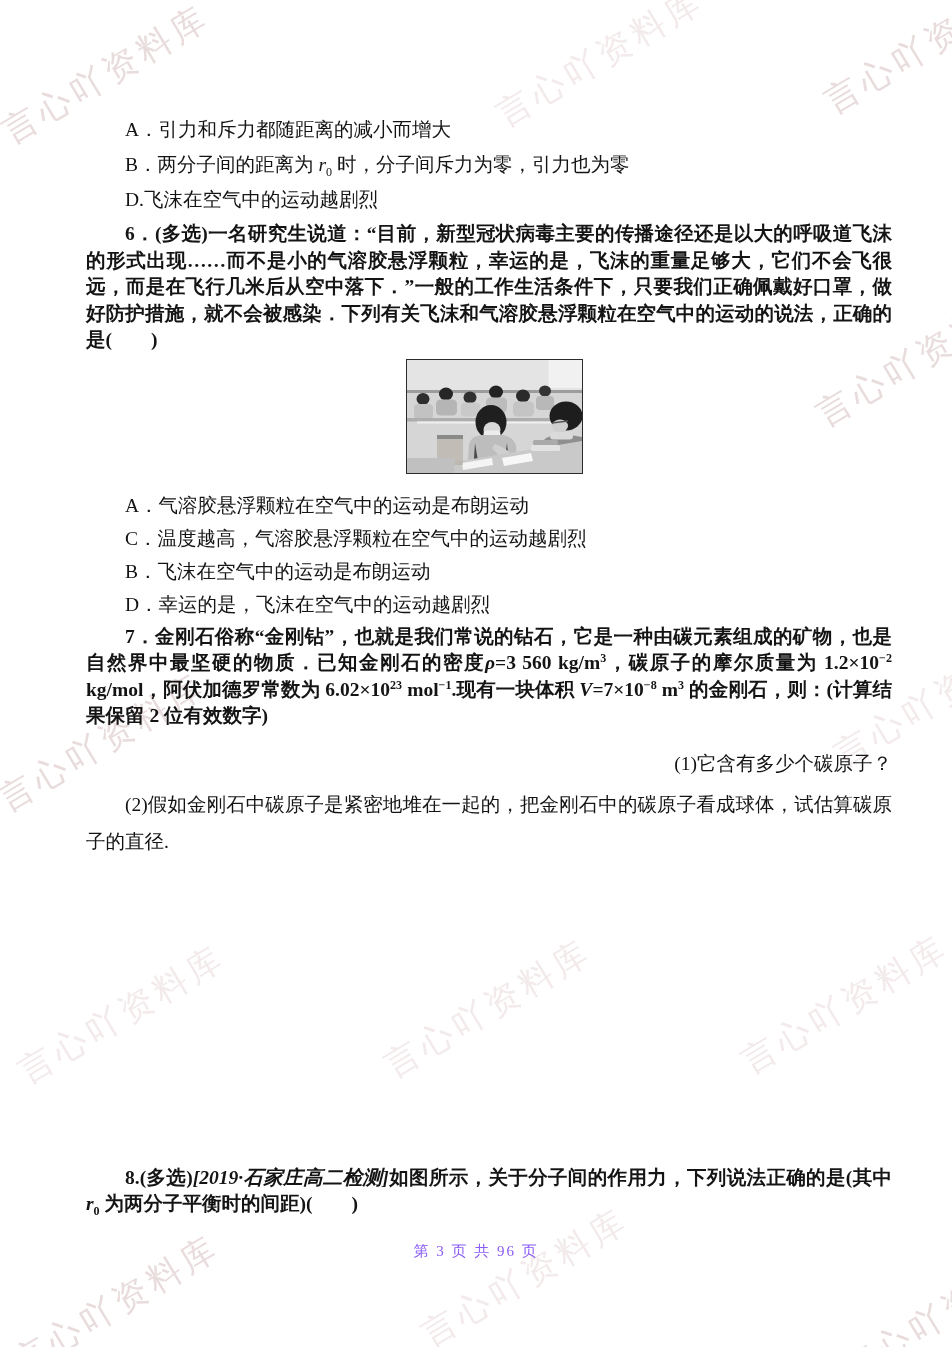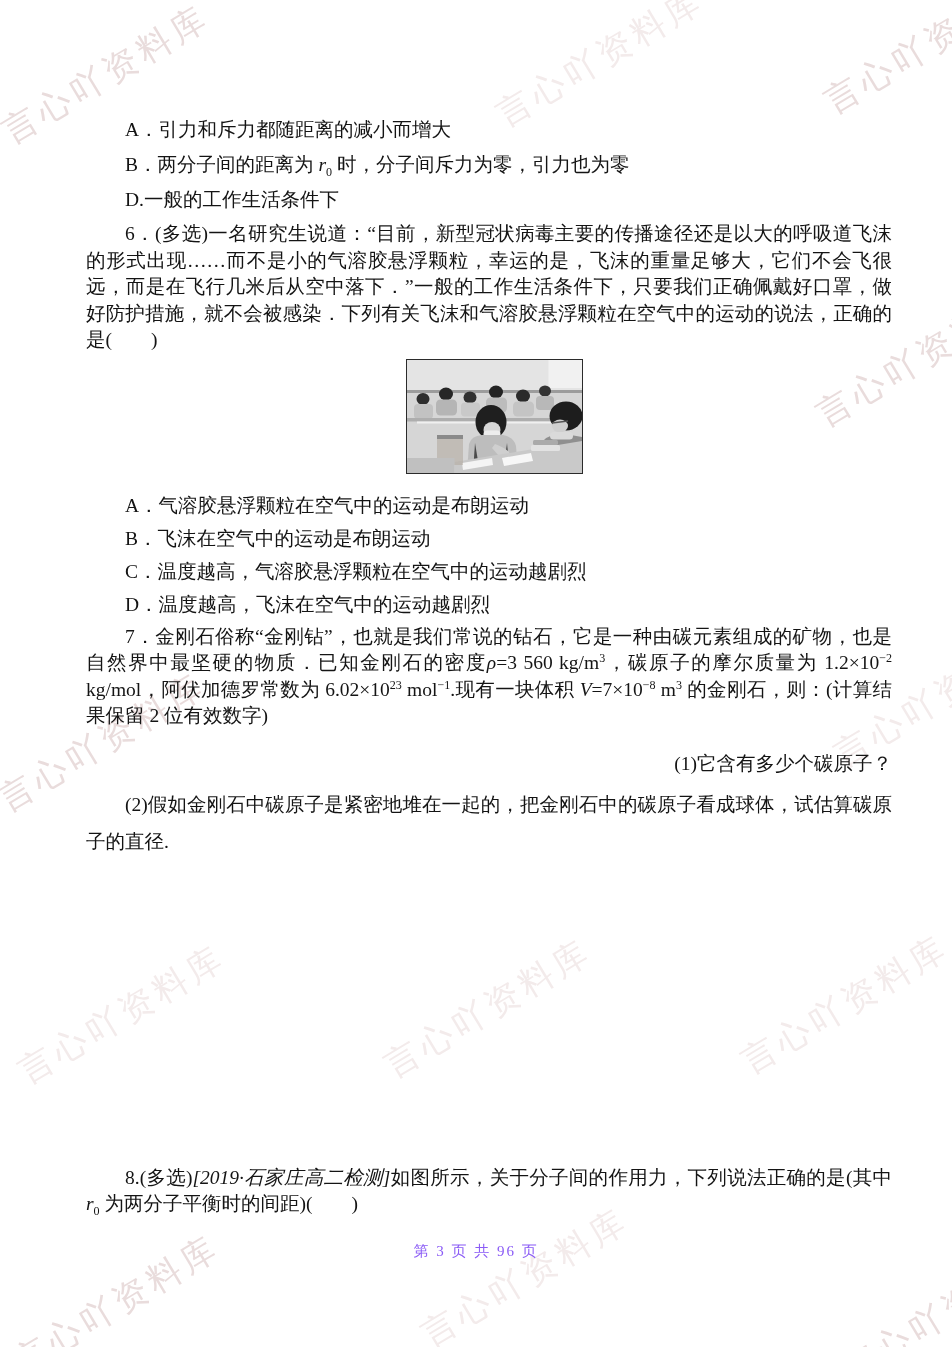--- a/index.html
+++ b/index.html
@@ -24,21 +24,21 @@
     user-select:none;
   }
   .wm.faint{color:#f3ebeb;}
   
   .content{
     position:absolute;left:86px;top:116px;width:806px;z-index:1;
     font-size:19.5px;line-height:27px;
   }
   .opt{margin:0 0 8px;text-indent:2em;}
   .optlist-2 .opt{margin:4px 0 6px;}
-  .para{margin:0;text-indent:2em;text-align:justify;line-height:26.5px;}
+  .para{margin:0;text-indent:2em;text-align:justify;line-height:26.5px;font-weight:bold;}
   .q7{margin-bottom:20px;}
   .sub{margin:0 0 9px;text-indent:2em;line-height:27px;text-align:right;}
   .sub.last{margin-bottom:0;text-align:justify;line-height:37px;}
   .cite{font-style:italic;}
   i{font-style:italic;}
   sub,sup{font-size:0.62em;line-height:0;}
   
   .photo-frame{
     width:175px;height:113px;
     margin:5px 0 18px 320px;
@@ -71,21 +71,21 @@
     <span class="wm" style="left:16px;top:1342px;">言心吖资料库</span>
     <span class="wm faint" style="left:425px;top:1315px;">言心吖资料库</span>
     <span class="wm" style="left:845px;top:1350px;">言心吖资料库</span>
   </div>
 
   <div class="content">
 
     <div class="optlist-1">
       <p class="opt">A．引力和斥力都随距离的减小而增大</p>
       <p class="opt">B．两分子间的距离为 <i>r</i><sub>0</sub> 时，分子间斥力为零，引力也为零</p>
-      <p class="opt">D.一般的工作生活条件下</p>
+      <p class="opt">D.飞沫在空气中的运动越剧烈</p>
     </div>
 
     <p class="para">6．(多选)一名研究生说道：“目前，新型冠状病毒主要的传播途径还是以大的呼吸道飞沫的形式出现……而不是小的气溶胶悬浮颗粒，幸运的是，飞沫的重量足够大，它们不会飞很远，而是在飞行几米后从空中落下．”一般的工作生活条件下，只要我们正确佩戴好口罩，做好防护措施，就不会被感染．下列有关飞沫和气溶胶悬浮颗粒在空气中的运动的说法，正确的是(　　)</p>
 
     <div class="photo-frame" role="img" aria-label="戴口罩的学生在教室里学习的照片">
       <svg viewBox="0 0 350 226" preserveAspectRatio="none">
         <rect x="0" y="0" width="350" height="226" fill="#d6d6d6"></rect>
         <rect x="0" y="0" width="350" height="66" fill="#e4e4e4"></rect>
         <rect x="283" y="0" width="67" height="56" fill="#f1f1f1"></rect>
         <rect x="0" y="60" width="350" height="6" fill="#9c9c9c"></rect>
@@ -128,23 +128,23 @@
         <rect x="252" y="160" width="50" height="10" rx="3" fill="#aaaaaa"></rect>
         <rect x="286" y="144" width="46" height="15" rx="7" fill="#dadada"></rect>
         <rect x="60" y="150" width="52" height="60" fill="#b0a89c" opacity="0.55"></rect>
         <rect x="60" y="150" width="52" height="8" fill="#8a8a8a"></rect>
         <rect x="0" y="196" width="95" height="30" fill="#c0c0c0"></rect>
       </svg>
     </div>
 
     <div class="optlist-2">
       <p class="opt">A．气溶胶悬浮颗粒在空气中的运动是布朗运动</p>
+      <p class="opt">C．温度越高，气溶胶悬浮颗粒在空气中的运动越剧烈</p>
       <p class="opt">B．飞沫在空气中的运动是布朗运动</p>
-      <p class="opt">C．温度越高，气溶胶悬浮颗粒在空气中的运动越剧烈</p>
-      <p class="opt">D．温度越高，飞沫在空气中的运动越剧烈</p>
+      <p class="opt">D．幸运的是，飞沫在空气中的运动越剧烈</p>
     </div>
 
     <p class="para q7">7．金刚石俗称“金刚钻”，也就是我们常说的钻石，它是一种由碳元素组成的矿物，也是自然界中最坚硬的物质．已知金刚石的密度<i>ρ</i>=3 560 kg/m<sup>3</sup>，碳原子的摩尔质量为 1.2×10<sup>−2</sup> kg/mol，阿伏加德罗常数为 6.02×10<sup>23</sup> mol<sup>−1</sup>.现有一块体积 <i>V</i>=7×10<sup>−8</sup> m<sup>3</sup> 的金刚石，则：(计算结果保留 2 位有效数字)</p>
     <p class="sub">(1)它含有多少个碳原子？</p>
     <p class="sub last">(2)假如金刚石中碳原子是紧密地堆在一起的，把金刚石中的碳原子看成球体，试估算碳原子的直径.</p>
 
     <div class="workspace"></div>
 
     <p class="para">8.(多选)<span class="cite">[2019·石家庄高二检测]</span>如图所示，关于分子间的作用力，下列说法正确的是(其中 <i>r</i><sub>0</sub> 为两分子平衡时的间距)(　　)</p>
 

